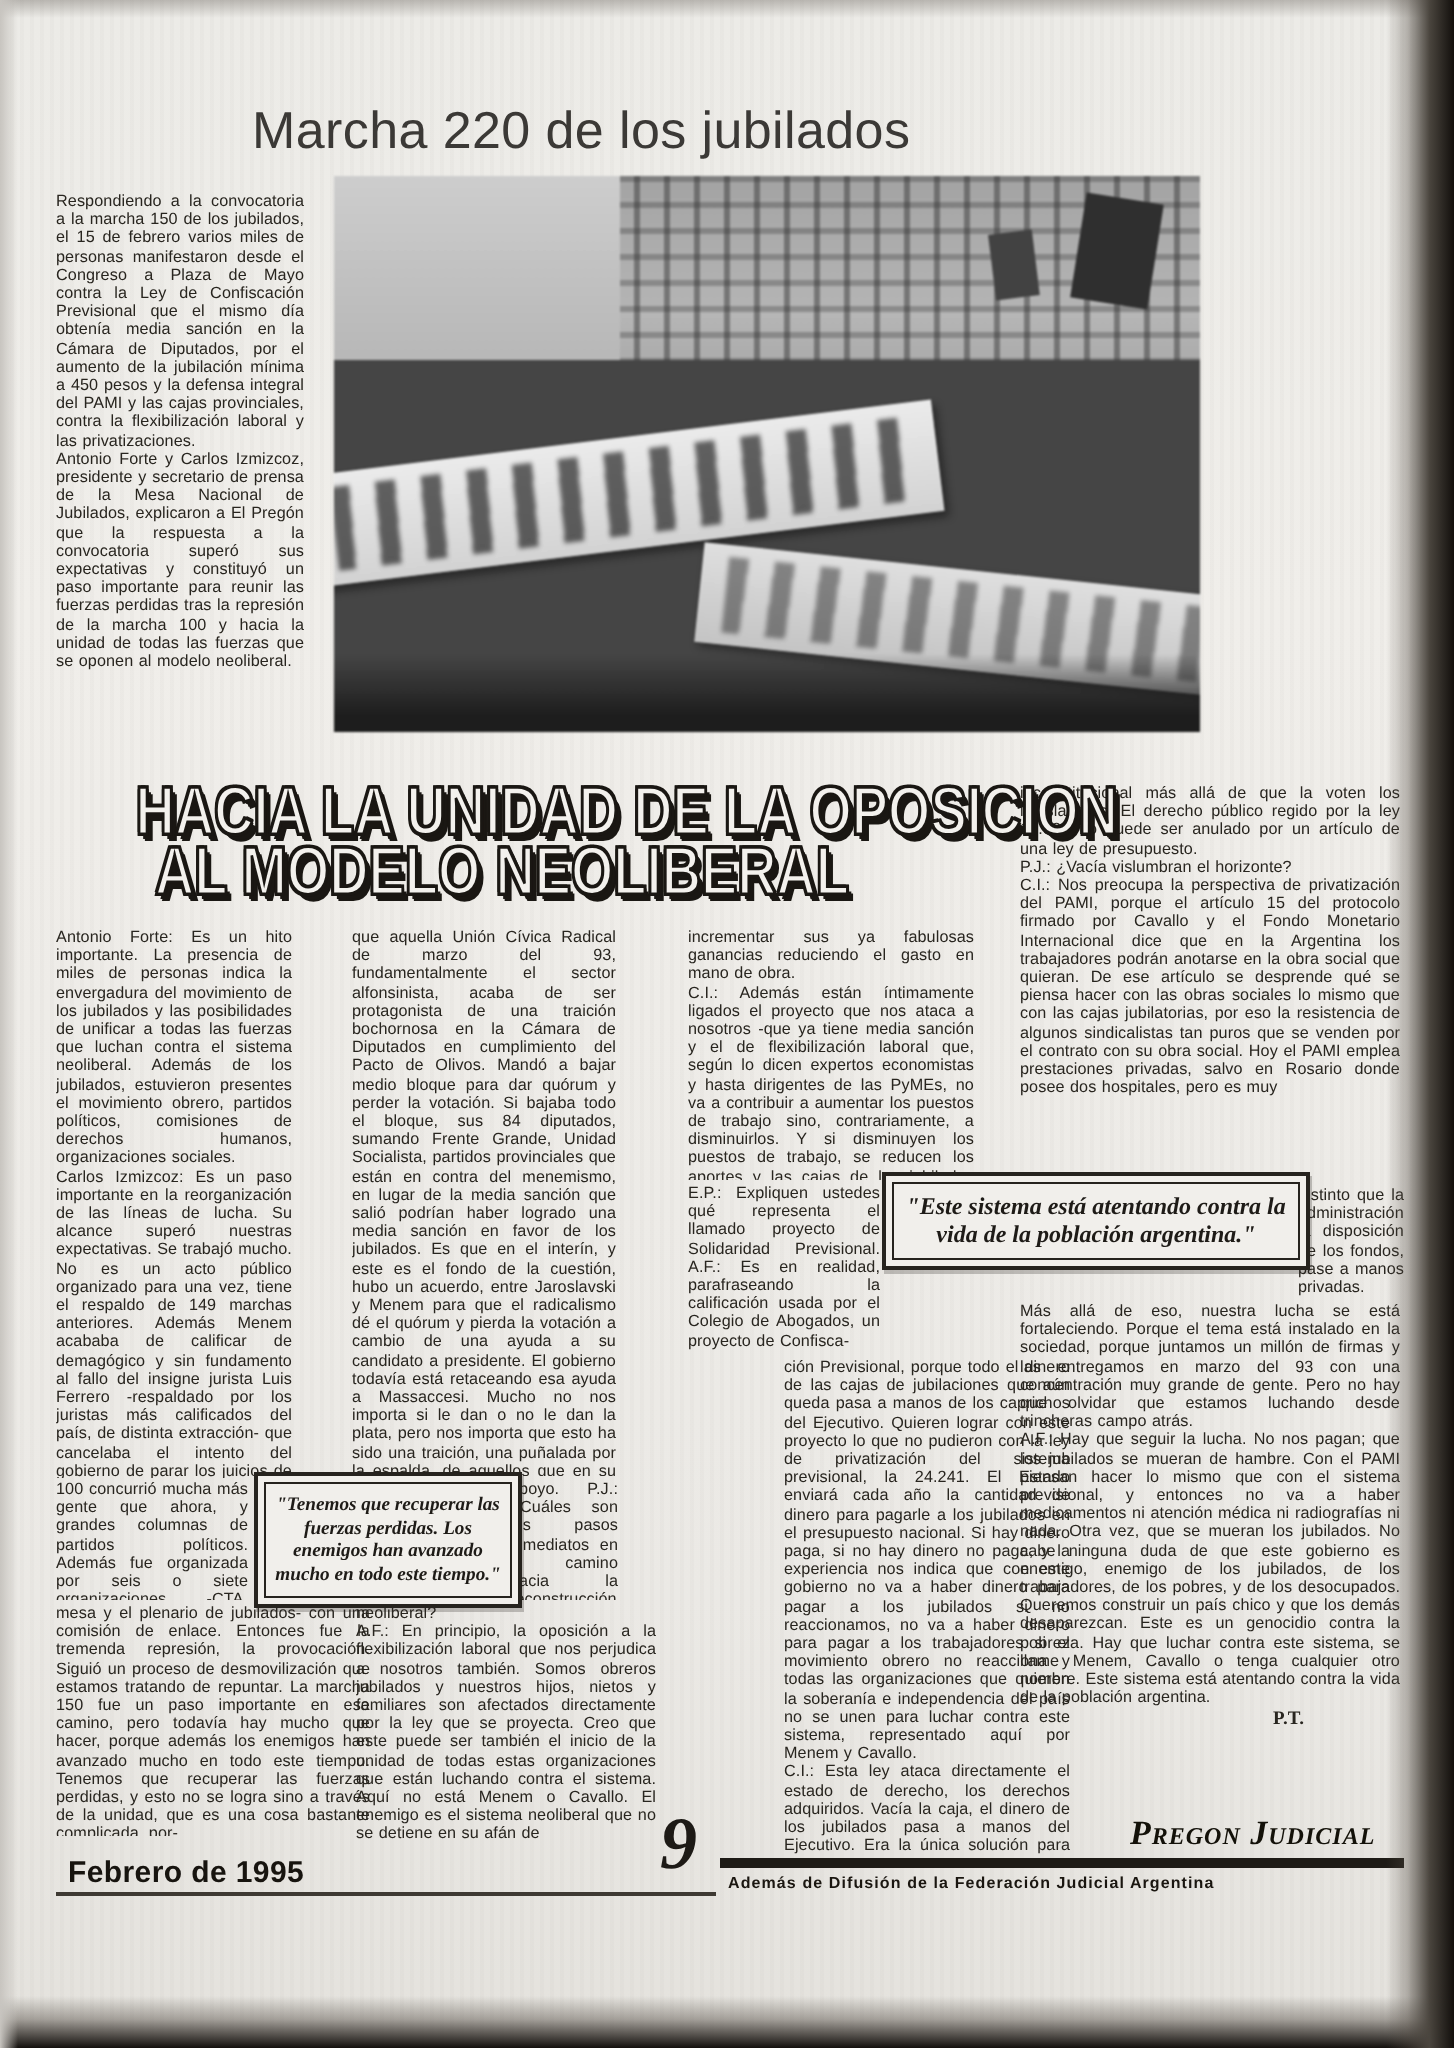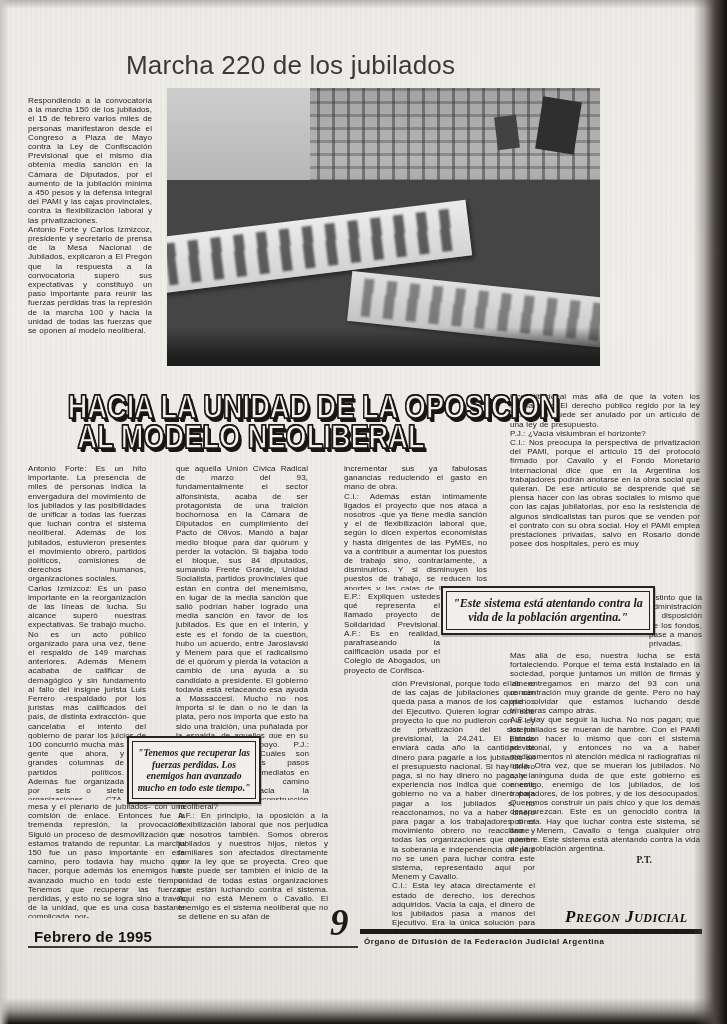--- a/index.html
+++ b/index.html
@@ -205,18 +205,18 @@
   </div>
   <div class="quote-box q2">
     <div class="quote-inner">"Este sistema está atentando contra la vida de la población argentina."</div>
   </div>
 
   <div class="abs footer-date">Febrero de 1995</div>
   <div class="abs rule-left"></div>
   <div class="abs page-num">9</div>
   <div class="abs bar-right"></div>
   <div class="abs logo">Pregon Judicial</div>
-  <div class="abs organ">Órgano de Difusión de la Federación Judicial Argentina</div>
+  <div class="abs organ">Además de Difusión de la Federación Judicial Argentina</div>
 
   <div class="edge-left"></div>
   <div class="edge-right"></div>
   <div class="edge-bottom"></div>
 </div>
 
 </body></html>

